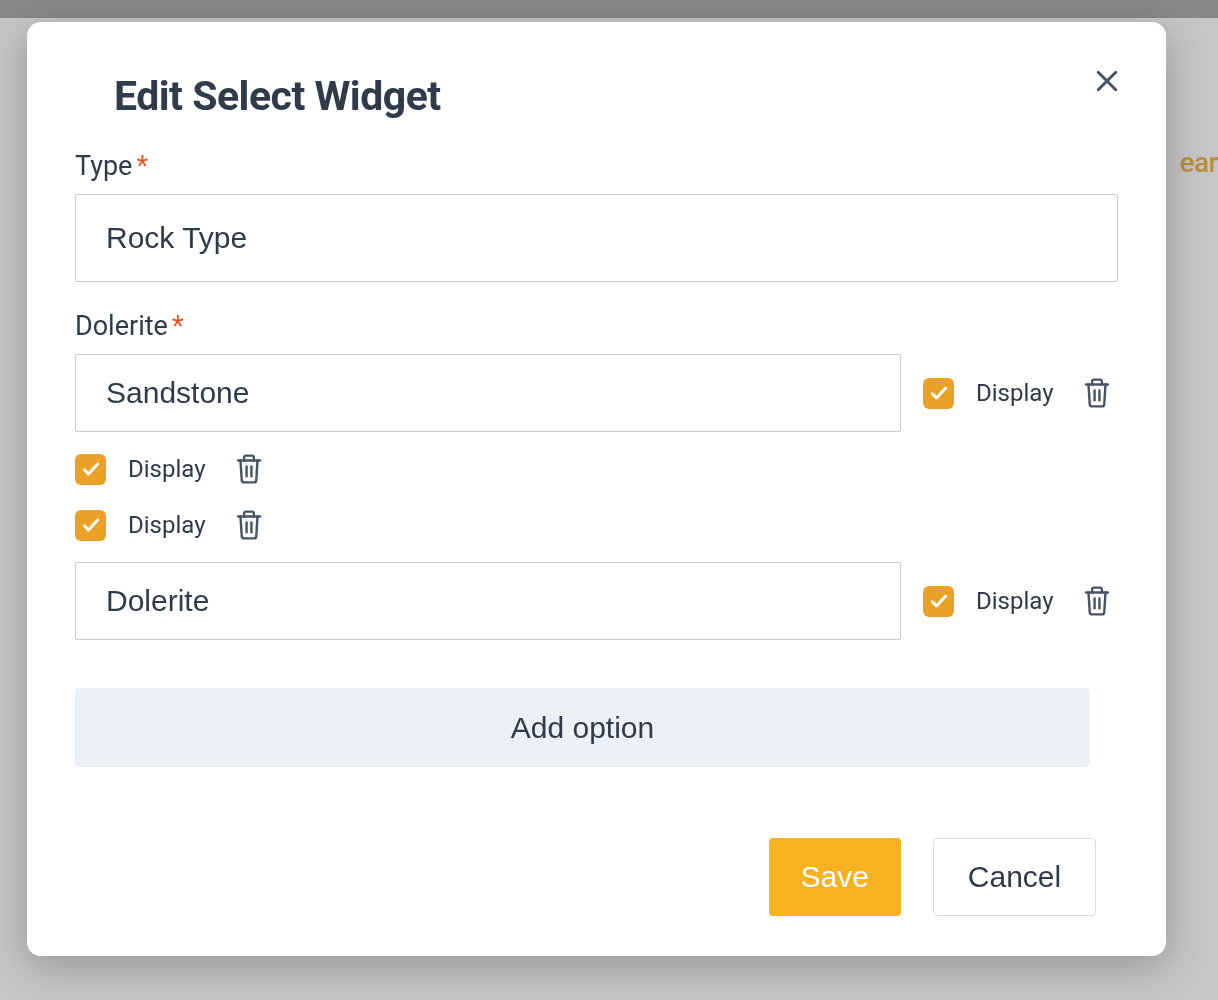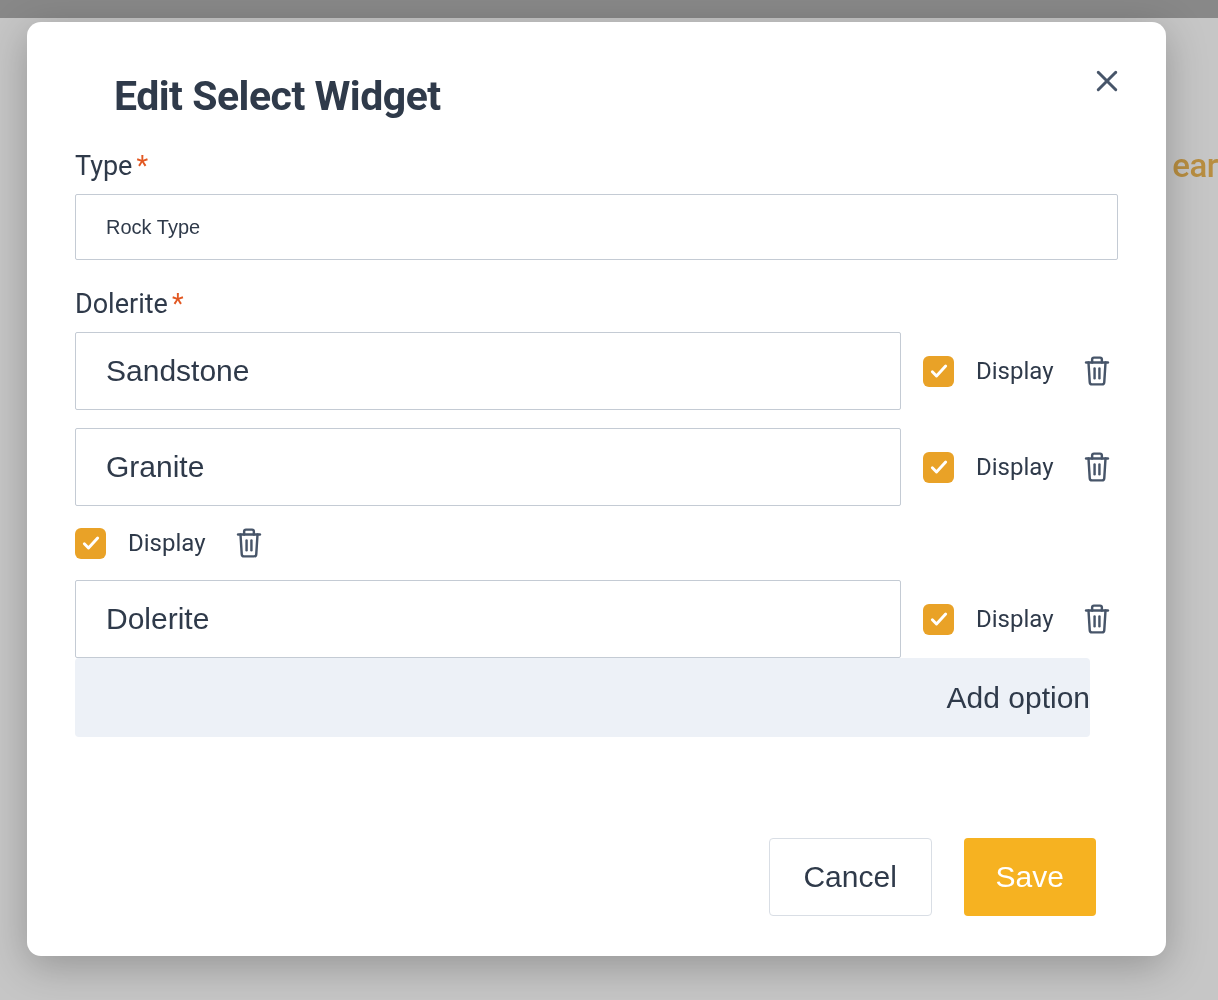--- a/index.html
+++ b/index.html
@@ -15,21 +15,21 @@
       left: 0;
       right: 0;
       bottom: 0;
       background: #ffffff;
     }
     .bg-link {
       position: absolute;
       right: 0;
       top: 128px;
       color: #e69a0e;
-      font-size: 33px;
+      font-size: 28px;
       font-weight: 500;
       letter-spacing: -0.5px;
     }
     .overlay {
       position: absolute;
       inset: 0;
       background: rgba(128,128,128,0.45);
     }
     .modal {
       position: absolute;
@@ -69,24 +69,24 @@
     .close-btn svg { width: 30px; height: 30px; display: block; }
     .field-label {
       font-size: 27px;
       color: #2f3a4a;
       font-weight: 400;
       margin-bottom: 12px;
     }
     .required { color: #e25822; margin-left: 4px; }
     .text-input {
       width: 100%;
-      height: 66px;
+      height: 88px;
       border: 1.5px solid #c4cbd4;
       border-radius: 2px;
-      font-size: 20px;
+      font-size: 30px;
       font-weight: 400;
       color: #2f3a4a;
       padding: 0 30px;
       outline: none;
       background: #fff;
     }
     .name-section { margin-bottom: 28px; }
     .options-list { display: flex; flex-direction: column; gap: 18px; }
     .option-row {
       display: flex;
@@ -127,30 +127,30 @@
       background: none;
       border: none;
       cursor: pointer;
       padding: 2px;
       color: #475569;
       flex-shrink: 0;
       margin-left: 4px;
     }
     .delete-btn svg { width: 30px; height: 34px; display: block; }
     .add-option-btn {
+      margin-top: 48px;
       width: 1015px;
       height: 79px;
       background: #edf1f7;
       border: none;
       border-radius: 4px;
       font-size: 30px;
       color: #2f3a4a;
       font-weight: 400;
       cursor: pointer;
-      text-align: right;
     }
     .modal-footer {
       margin-top: auto;
       display: flex;
       justify-content: flex-end;
       gap: 32px;
       padding-right: 22px;
     }
     .btn {
       height: 78px;
@@ -231,21 +231,20 @@
             <path d="M3 7h18"></path>
               <path d="M8 7V4.5A1.5 1.5 0 0 1 9.5 3h5A1.5 1.5 0 0 1 16 4.5V7"></path>
             <path d="M5 7l1 16a2 2 0 0 0 2 2h8a2 2 0 0 0 2-2l1-16"></path>
             <line x1="10" y1="12" x2="10" y2="20"></line>
               <line x1="14" y1="12" x2="14" y2="20"></line>
           </svg>
         </button>
       </div>
 
       <div class="option-row">
-        <input class="option-input" type="text" value="Granite" style="">
         <div class="checkbox">
           <svg viewBox="0 0 24 24" fill="none" stroke="#ffffff" stroke-width="3.5" stroke-linecap="round" stroke-linejoin="round">
               <polyline points="4 13 9 18 20 6"></polyline>
             </svg>
         </div>
         <span class="display-label">Display</span>
         <button class="delete-btn">
           <svg viewBox="0 0 24 28" fill="none" stroke="currentColor" stroke-width="2" stroke-linecap="round" stroke-linejoin="round">
             <path d="M3 7h18"></path>
               <path d="M8 7V4.5A1.5 1.5 0 0 1 9.5 3h5A1.5 1.5 0 0 1 16 4.5V7"></path>
@@ -292,17 +291,17 @@
           </svg>
         </button>
       </div>
 
     </div>
 
     <button class="add-option-btn">Add option</button>
   </div>
 
   <div class="modal-footer">
+    <button class="btn btn-primary">Save</button>
     <button class="btn btn-secondary">Cancel</button>
-    <button class="btn btn-primary">Save</button>
   </div>
 
 </div>
 
 </body></html>

